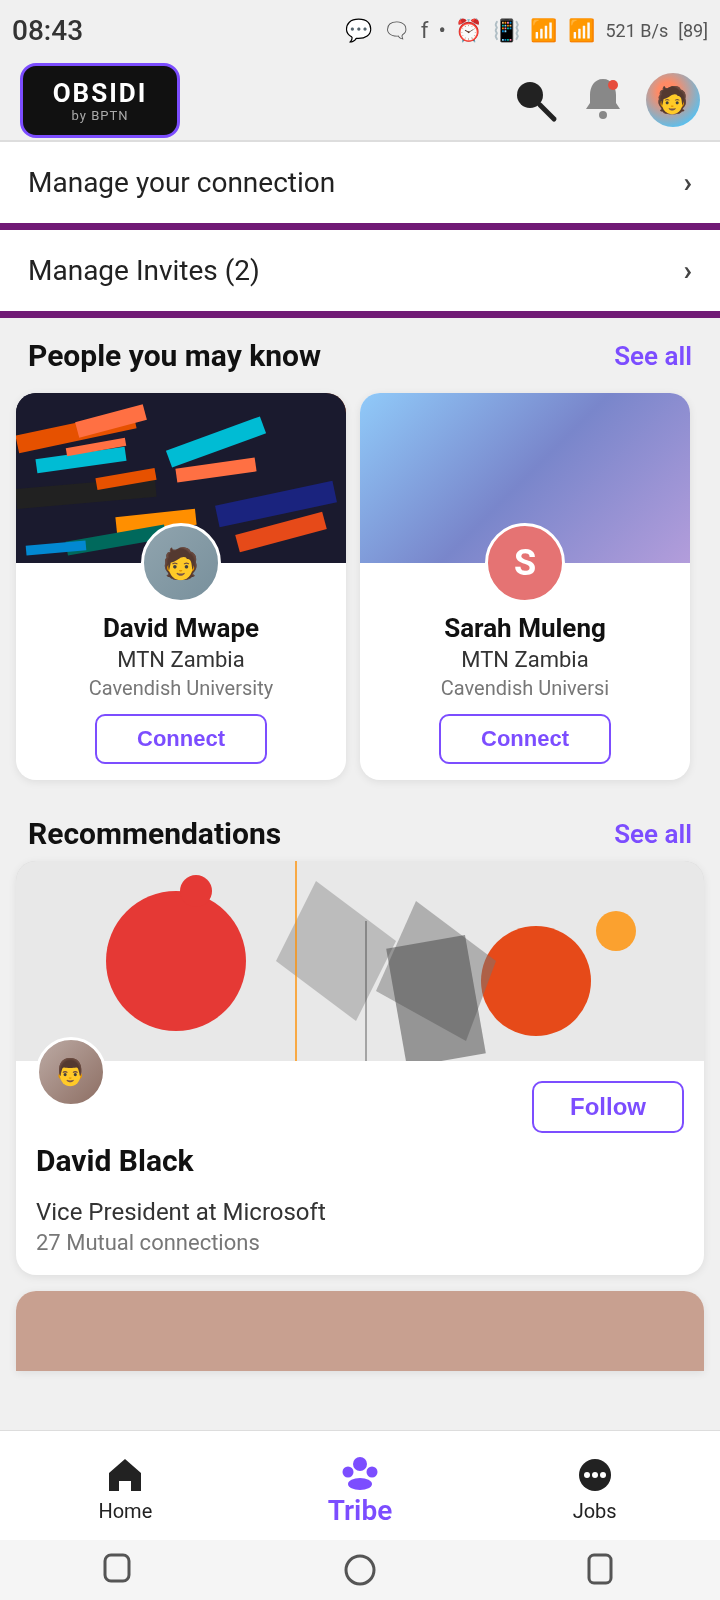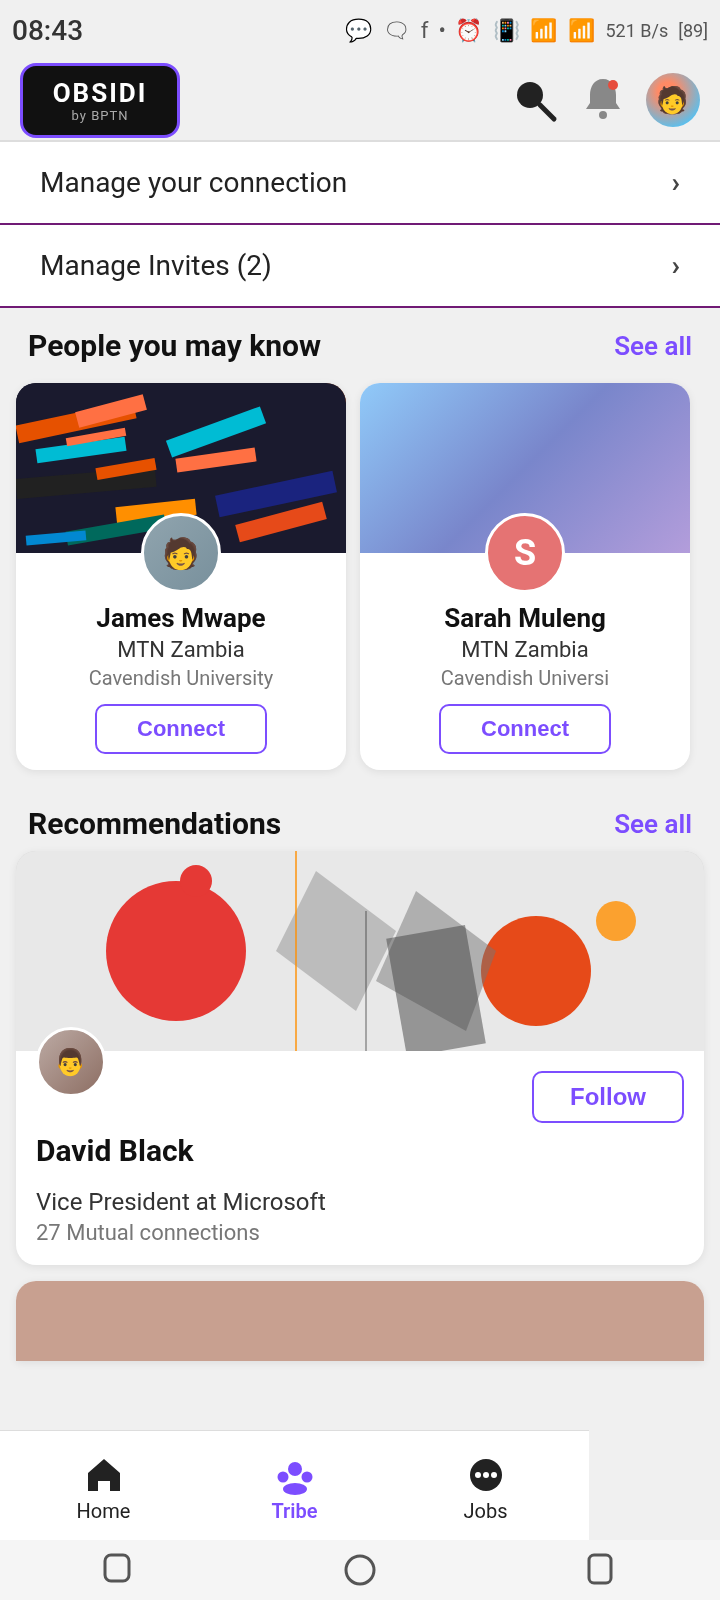--- a/index.html
+++ b/index.html
@@ -85,25 +85,25 @@
 
     
     .divider {
       height: 2px;
       background: #ddd;
     }
 
     
     .section-row {
       background: #fff;
-      padding: 24px 40px;
+      padding: 24px 28px;
       display: flex;
       align-items: flex-start;
       justify-content: space-between;
-      border-bottom: 2px solid #701a75;
+      border-bottom: 7px solid #701a75;
     }
     .section-row-text {
       font-size: 28px;
       color: #222;
     }
     .chevron {
       font-size: 28px;
       color: #444;
       font-weight: 700;
     }
@@ -296,21 +296,21 @@
     .rec-card-partial-inner {
       height: 80px;
       background: #c8a090;
     }
 
     
     .bottom-nav {
       position: fixed;
       bottom: 60px;
       left: 0;
-      width: 589px;
+      width: 720px;
       background: #fff;
       border-top: 1px solid #ddd;
       display: flex;
       justify-content: space-around;
       align-items: center;
       padding: 16px 8px 10px;
       height: 110px;
     }
     .nav-item {
       display: flex;
@@ -318,21 +318,21 @@
       align-items: center;
       gap: 4px;
       cursor: pointer;
       flex: 1;
     }
     .nav-label {
       font-size: 20px;
       color: #222;
     }
     .nav-label-active {
-      font-size: 20px;
+      font-size: 28px;
       color: #7c4dff;
       font-weight: 600;
     }
 
     
     .home-buttons {
       position: fixed;
       bottom: 0;
       left: 0;
       width: 720px;
@@ -467,21 +467,21 @@
         <rect x="160" y="70" width="80" height="14" fill="#ff7043" transform="rotate(-8,200,77)"></rect>
         <rect x="200" y="100" width="120" height="22" fill="#1a237e" transform="rotate(-12,260,111)"></rect>
         <rect x="100" y="120" width="80" height="16" fill="#ff8f00" transform="rotate(-6,140,128)"></rect>
         <rect x="50" y="140" width="100" height="14" fill="#00695c" transform="rotate(-10,100,147)"></rect>
         <rect x="220" y="130" width="90" height="18" fill="#e64a19" transform="rotate(-15,265,139)"></rect>
         <rect x="10" y="150" width="60" height="10" fill="#0288d1" transform="rotate(-5,40,155)"></rect>
       </svg>
     </div>
     <div class="card-profile-area">
       <div class="james-avatar">🧑</div>
-      <span class="card-name">James Mwape</span>
+      <span class="card-name">David Mwape</span>
       <span class="card-company">MTN Zambia</span>
       <span class="card-edu">Cavendish University</span>
       <button class="connect-btn">Connect</button>
     </div>
   </div>
 
   <div class="person-card">
     <div class="banner-abstract-2"></div>
     <div class="card-profile-area">
       <div class="avatar-s">

